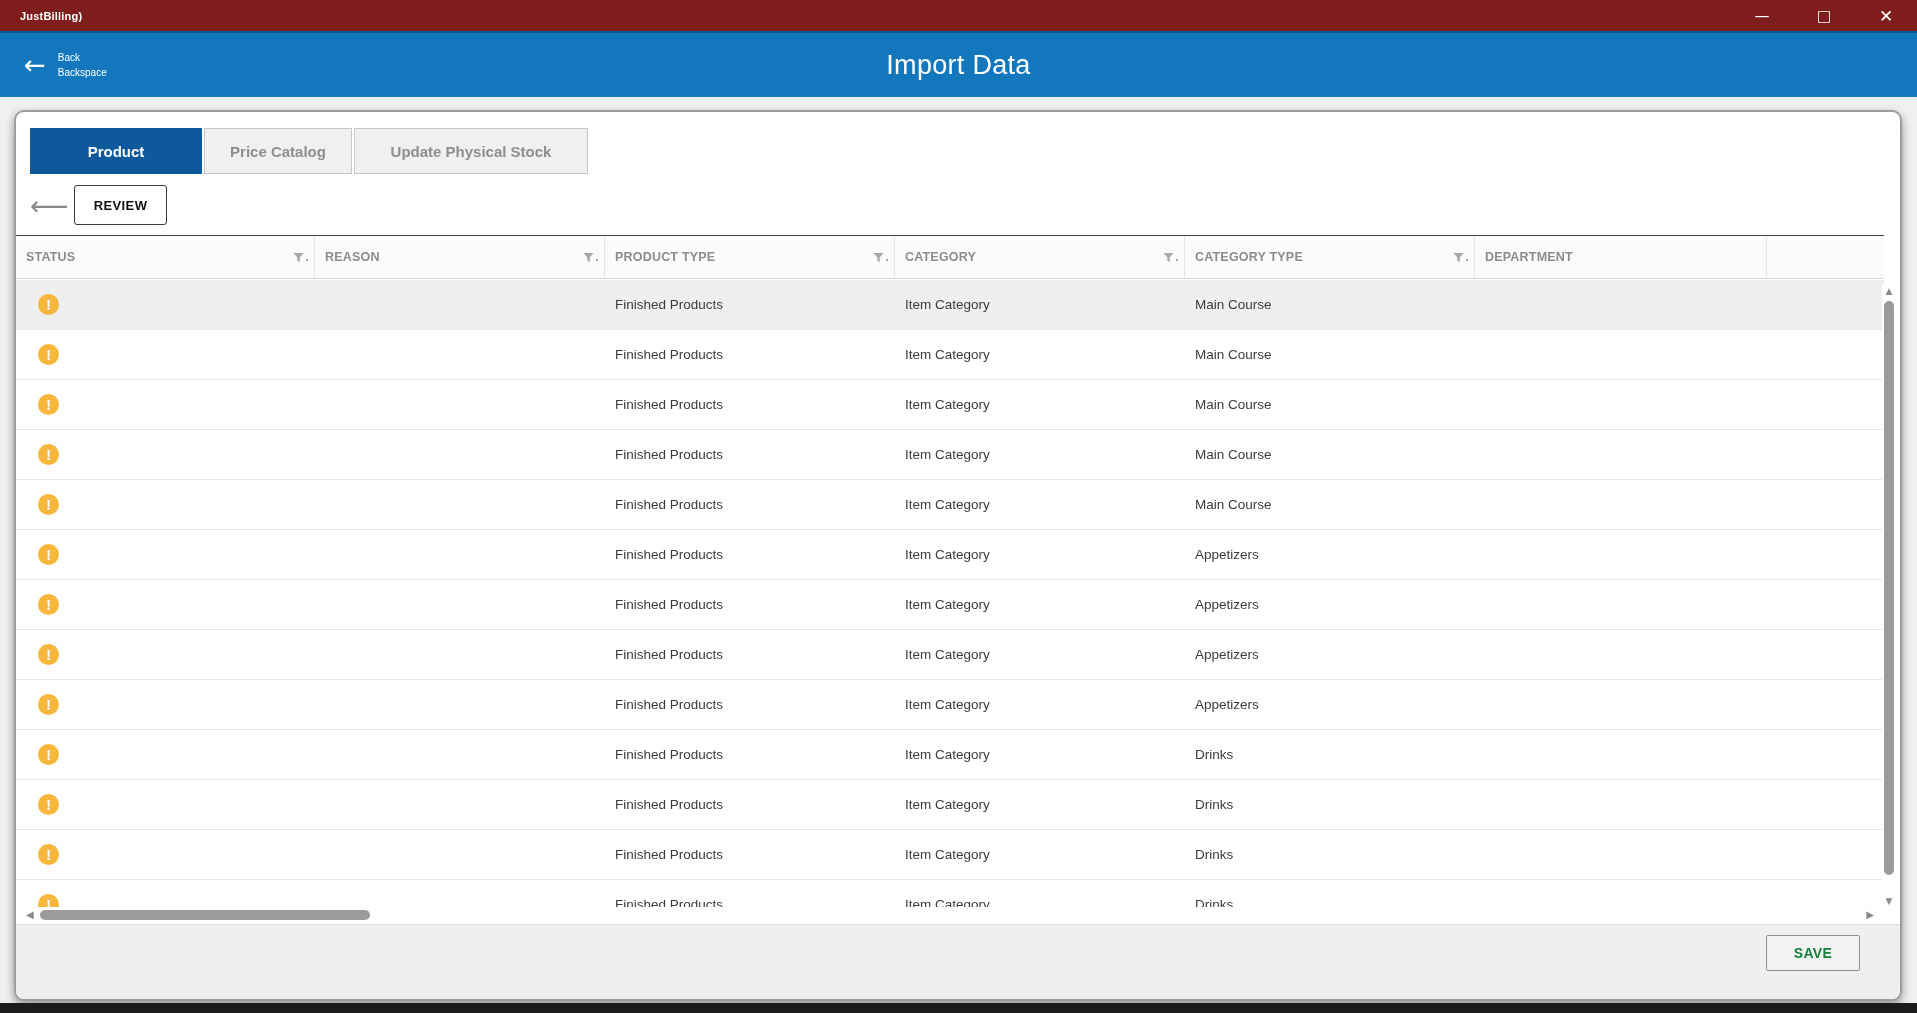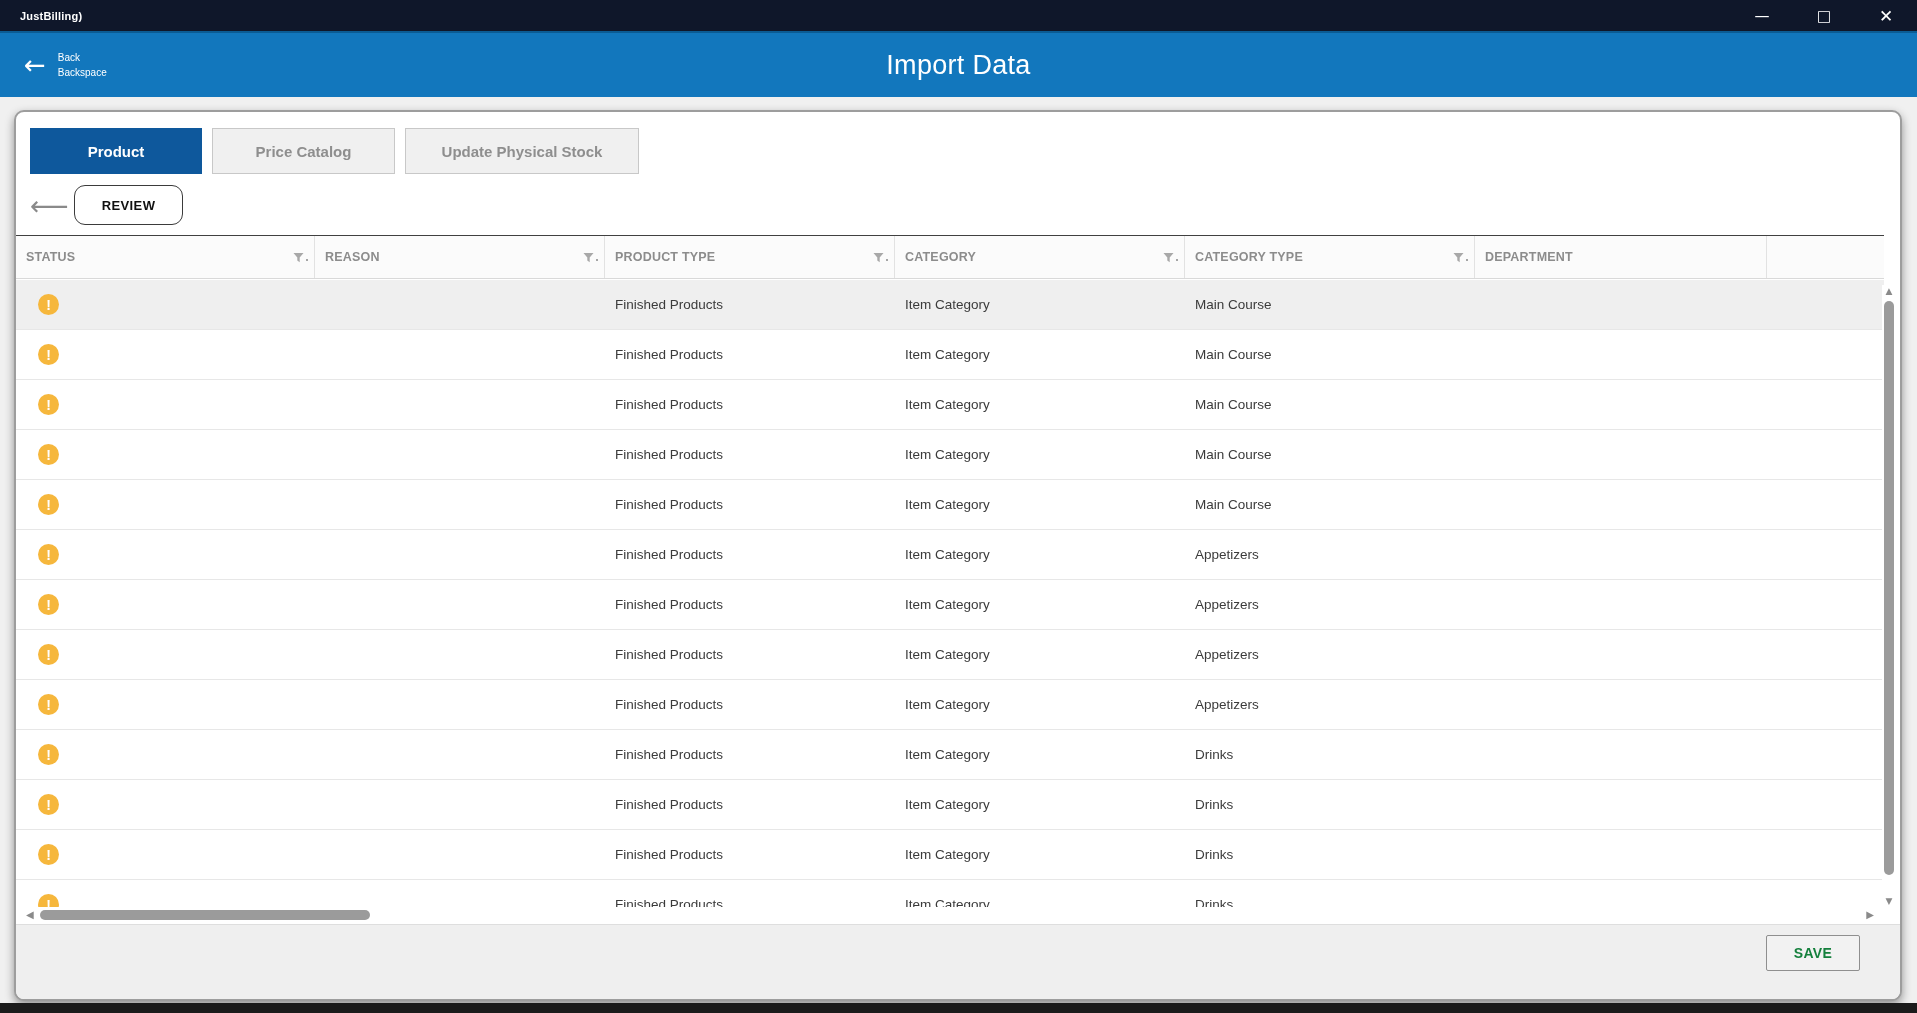--- a/index.html
+++ b/index.html
@@ -3,21 +3,21 @@
 <meta charset="utf-8">
 <style>
   * { margin:0; padding:0; box-sizing:border-box; }
   html,body { background:#333; }
   .window {
     position:relative; width:1917px; height:1013px; overflow:hidden;
     font-family:"Liberation Sans", sans-serif; background:#f0f0f0;
   }
   
   .titlebar {
-    height:31px; background:#0f172a; display:flex; align-items:center;
+    height:31px; background:#7f1d1d; display:flex; align-items:center;
   }
   .logo { color:#fff; font-weight:bold; font-size:11px; margin-left:20px; letter-spacing:.2px; }
   .win-controls { margin-left:auto; display:flex; height:100%; }
   .win-btn {
     width:62px; height:100%; background:transparent; border:none; color:#fff;
     font-size:15px; display:flex; align-items:center; justify-content:center; cursor:pointer;
     font-family:"DejaVu Sans", sans-serif;
   }
   .win-btn.close { font-size:17px; }
   
@@ -32,34 +32,34 @@
     position:absolute; left:50%; top:50%; transform:translate(-50%,-50%);
     color:#fff; font-size:27px; font-weight:normal; letter-spacing:.3px;
   }
   
   .card {
     position:absolute; left:14px; top:110px; width:1888px; height:891px;
     background:#fff; border:2px solid #9d9d9d; border-radius:10px;
     box-shadow:0 4px 10px rgba(0,0,0,.4); overflow:hidden;
   }
   
-  .tabs { position:absolute; left:14px; top:16px; display:flex; gap:10px; }
+  .tabs { position:absolute; left:14px; top:16px; display:flex; gap:2px; }
   .tab {
     height:46px; display:flex; align-items:center; justify-content:center;
     font-weight:bold; font-size:15px; cursor:pointer;
   }
   .tab.active { width:172px; background:#0e589c; color:#fff; border:1px solid #0e589c; }
   .tab.inactive { background:#f0f0f0; color:#8e8e8e; border:1px solid #c8c8c8; }
-  .tab.t2 { width:183px; }
+  .tab.t2 { width:148px; }
   .tab.t3 { width:234px; }
   
   .review-row { position:absolute; left:14px; top:72px; height:42px; display:flex; align-items:center; }
   .grid-back-arrow { color:#8a8a8a; font-size:27px; line-height:1; width:44px; cursor:pointer; font-family:"DejaVu Sans", sans-serif; }
   .review-btn {
-    width:109px; height:40px; background:#fff; border:1px solid #3b3b3b; border-radius:11px;
+    width:93px; height:40px; background:#fff; border:1px solid #3b3b3b; border-radius:3px;
     font-weight:bold; font-size:13px; color:#111; letter-spacing:.4px; cursor:pointer;
     font-family:"Liberation Sans", sans-serif;
   }
   
   .grid-header {
     position:absolute; top:123px; left:0; width:1868px; height:44px;
     display:grid; grid-template-columns:299px 290px 290px 290px 290px 292px 1fr;
     background:#fbfbfb; border-top:1px solid #404040; border-bottom:1px solid #d9d9d9;
   }
   .hcell {

